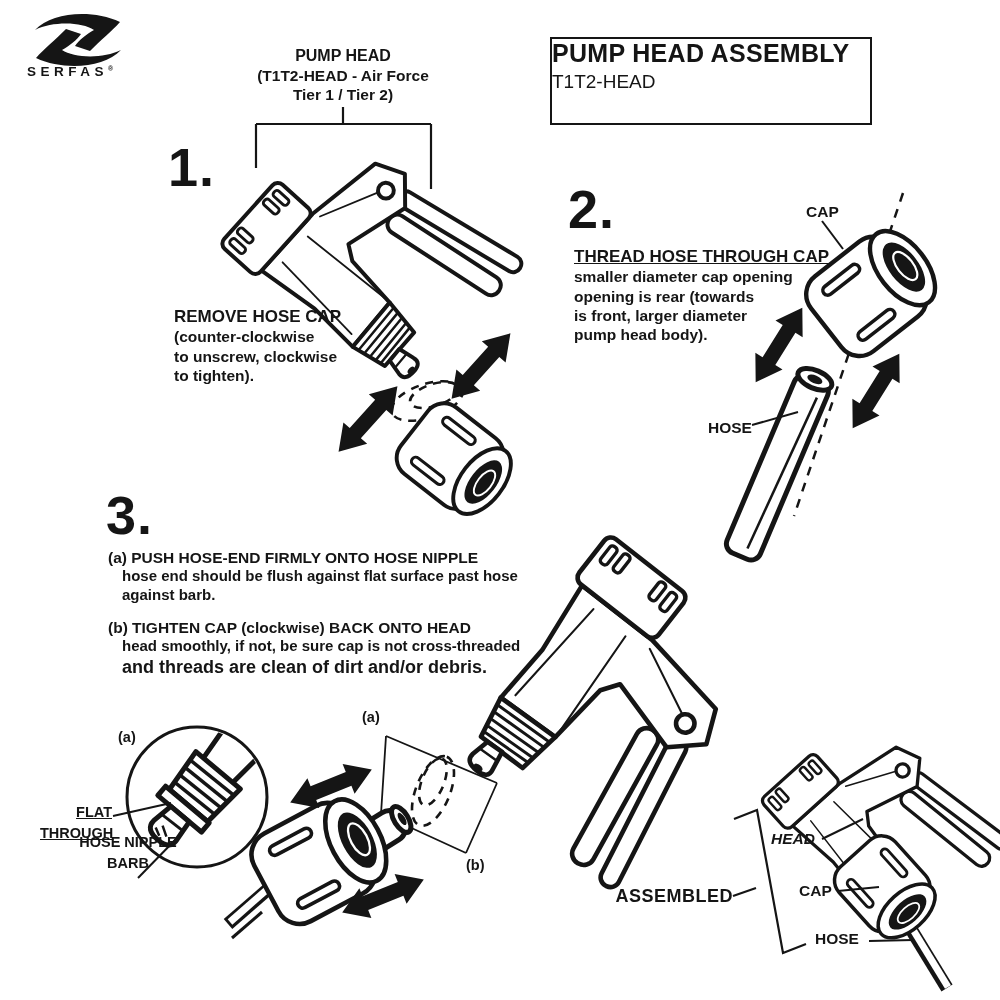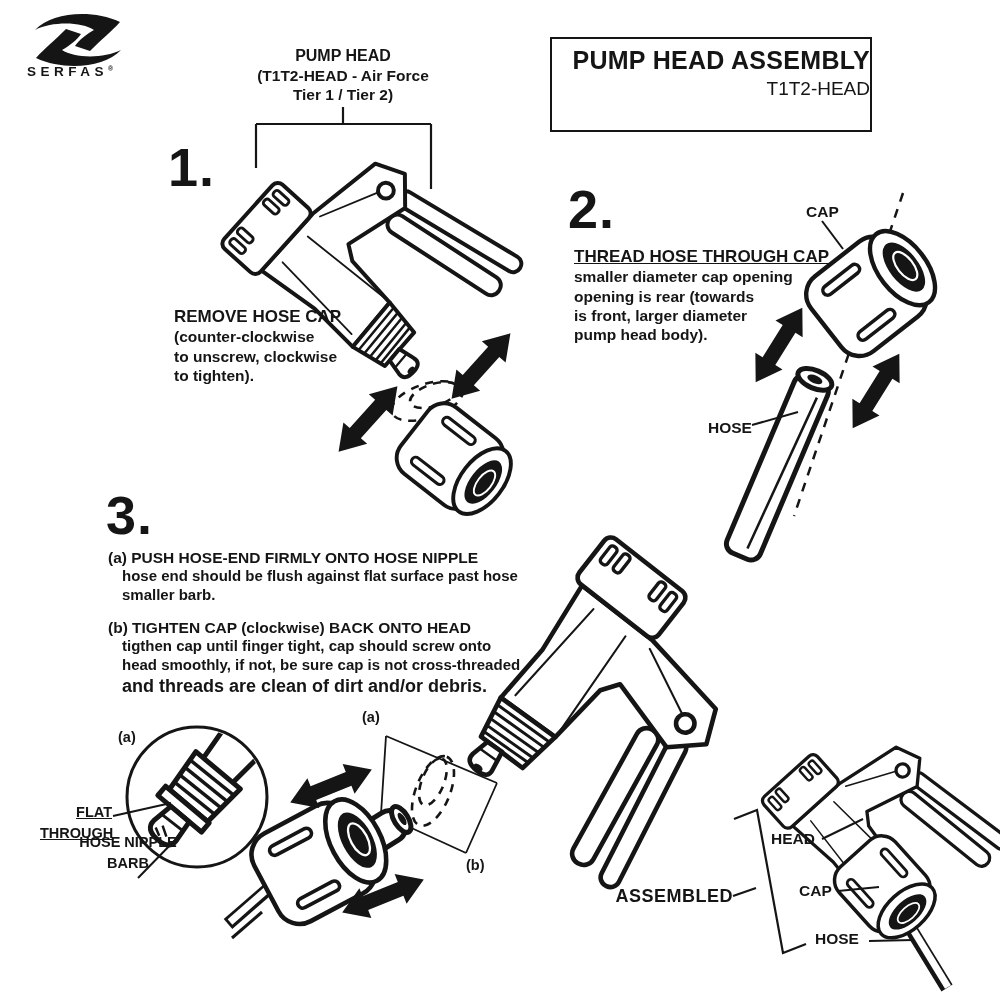--- a/index.html
+++ b/index.html
@@ -3,21 +3,21 @@
 <meta charset="utf-8">
 <style>
   html,body{margin:0;padding:0;background:#fff;}
   #canvas{position:relative;width:1000px;height:1000px;background:#fff;overflow:hidden;
           font-family:"Liberation Sans",sans-serif;color:#151515;}
   #art{position:absolute;left:0;top:0;z-index:1;}
   .lbl{position:absolute;z-index:2;white-space:nowrap;color:#151515;line-height:1.25;}
   .b{font-weight:700;}
   .num{font-size:54px;font-weight:800;letter-spacing:1px;}
   .title-box{position:absolute;z-index:2;left:550px;top:37px;width:318px;height:84px;
-             border:2.5px solid #151515;text-align:right;padding-top:7px;box-sizing:content-box;}
+             border:2.5px solid #151515;text-align:left;box-sizing:content-box;}
   .title-box .t1{font-size:25px;font-weight:800;letter-spacing:.3px;}
   .title-box .t2{font-size:19px;font-weight:500;margin-top:3px;}
   .title-box .t3{font-size:19px;font-weight:500;margin-top:1px;}
   .ctr{text-align:center;}
   .rt{text-align:right;}
   .logo-text{letter-spacing:4.5px;font-size:13.5px;font-weight:700;}
   .logo-text sup{font-size:7px;letter-spacing:0;}
   .step-title{font-size:16px;font-weight:700;}
   .step-line{font-size:15.5px;font-weight:700;}
   .callout{font-size:15.5px;font-weight:700;}
@@ -191,38 +191,37 @@
     <div class="step-line">is front, larger diameter</div>
     <div class="step-line">pump head body).</div>
   </div>
   <div class="lbl callout" style="left:806px;top:202px;">CAP</div>
   <div class="lbl callout" style="left:708px;top:418px;">HOSE</div>
 
   <div class="lbl num" style="left:106px;top:482px;">3.</div>
   <div class="lbl" style="left:108px;top:548px;">
     <div class="step-title" style="font-size:15.5px;">(a) PUSH HOSE-END FIRMLY ONTO HOSE NIPPLE</div>
     <div class="step-line" style="font-size:15px;margin-left:14px;">hose end should be flush against flat surface past hose</div>
-    <div class="step-line" style="font-size:15px;margin-left:14px;">smaller barb.</div>
+    <div class="step-line" style="font-size:15px;margin-left:14px;">against barb.</div>
   </div>
   <div class="lbl" style="left:108px;top:618px;">
     <div class="step-title" style="font-size:15.5px;">(b) TIGHTEN CAP (clockwise) BACK ONTO HEAD</div>
-    <div class="step-line" style="font-size:15px;margin-left:14px;">tigthen cap until finger tight, cap should screw onto</div>
     <div class="step-line" style="font-size:15px;margin-left:14px;">head smoothly, if not, be sure cap is not cross-threaded</div>
     <div class="step-line" style="font-size:18px;margin-left:14px;">and threads are clean of dirt and/or debris.</div>
   </div>
   <div class="lbl small-callout" style="left:118px;top:728px;">(a)</div>
   <div class="lbl rt small-callout" style="left:40px;top:802px;width:72px;line-height:21px;text-decoration:underline;">
     <div>FLAT</div>
     <div>THROUGH</div>
   </div>
   <div class="lbl ctr small-callout" style="left:70px;top:832px;width:116px;line-height:21px;">
     <div>HOSE NIPPLE</div>
     <div>BARB</div>
   </div>
   <div class="lbl small-callout" style="left:362px;top:708px;">(a)</div>
   <div class="lbl small-callout" style="left:466px;top:856px;">(b)</div>
 
   <div class="lbl b" style="left:600px;top:885px;width:133px;text-align:right;font-size:18px;letter-spacing:.5px;">ASSEMBLED</div>
-  <div class="lbl callout" style="left:771px;top:829px;">HEAD</div>
+  <div class="lbl callout" style="left:771px;top:829px;font-style:italic;">HEAD</div>
   <div class="lbl callout" style="left:799px;top:881px;">CAP</div>
   <div class="lbl callout" style="left:815px;top:929px;">HOSE</div>
 
 </div>
 
 </body></html>

